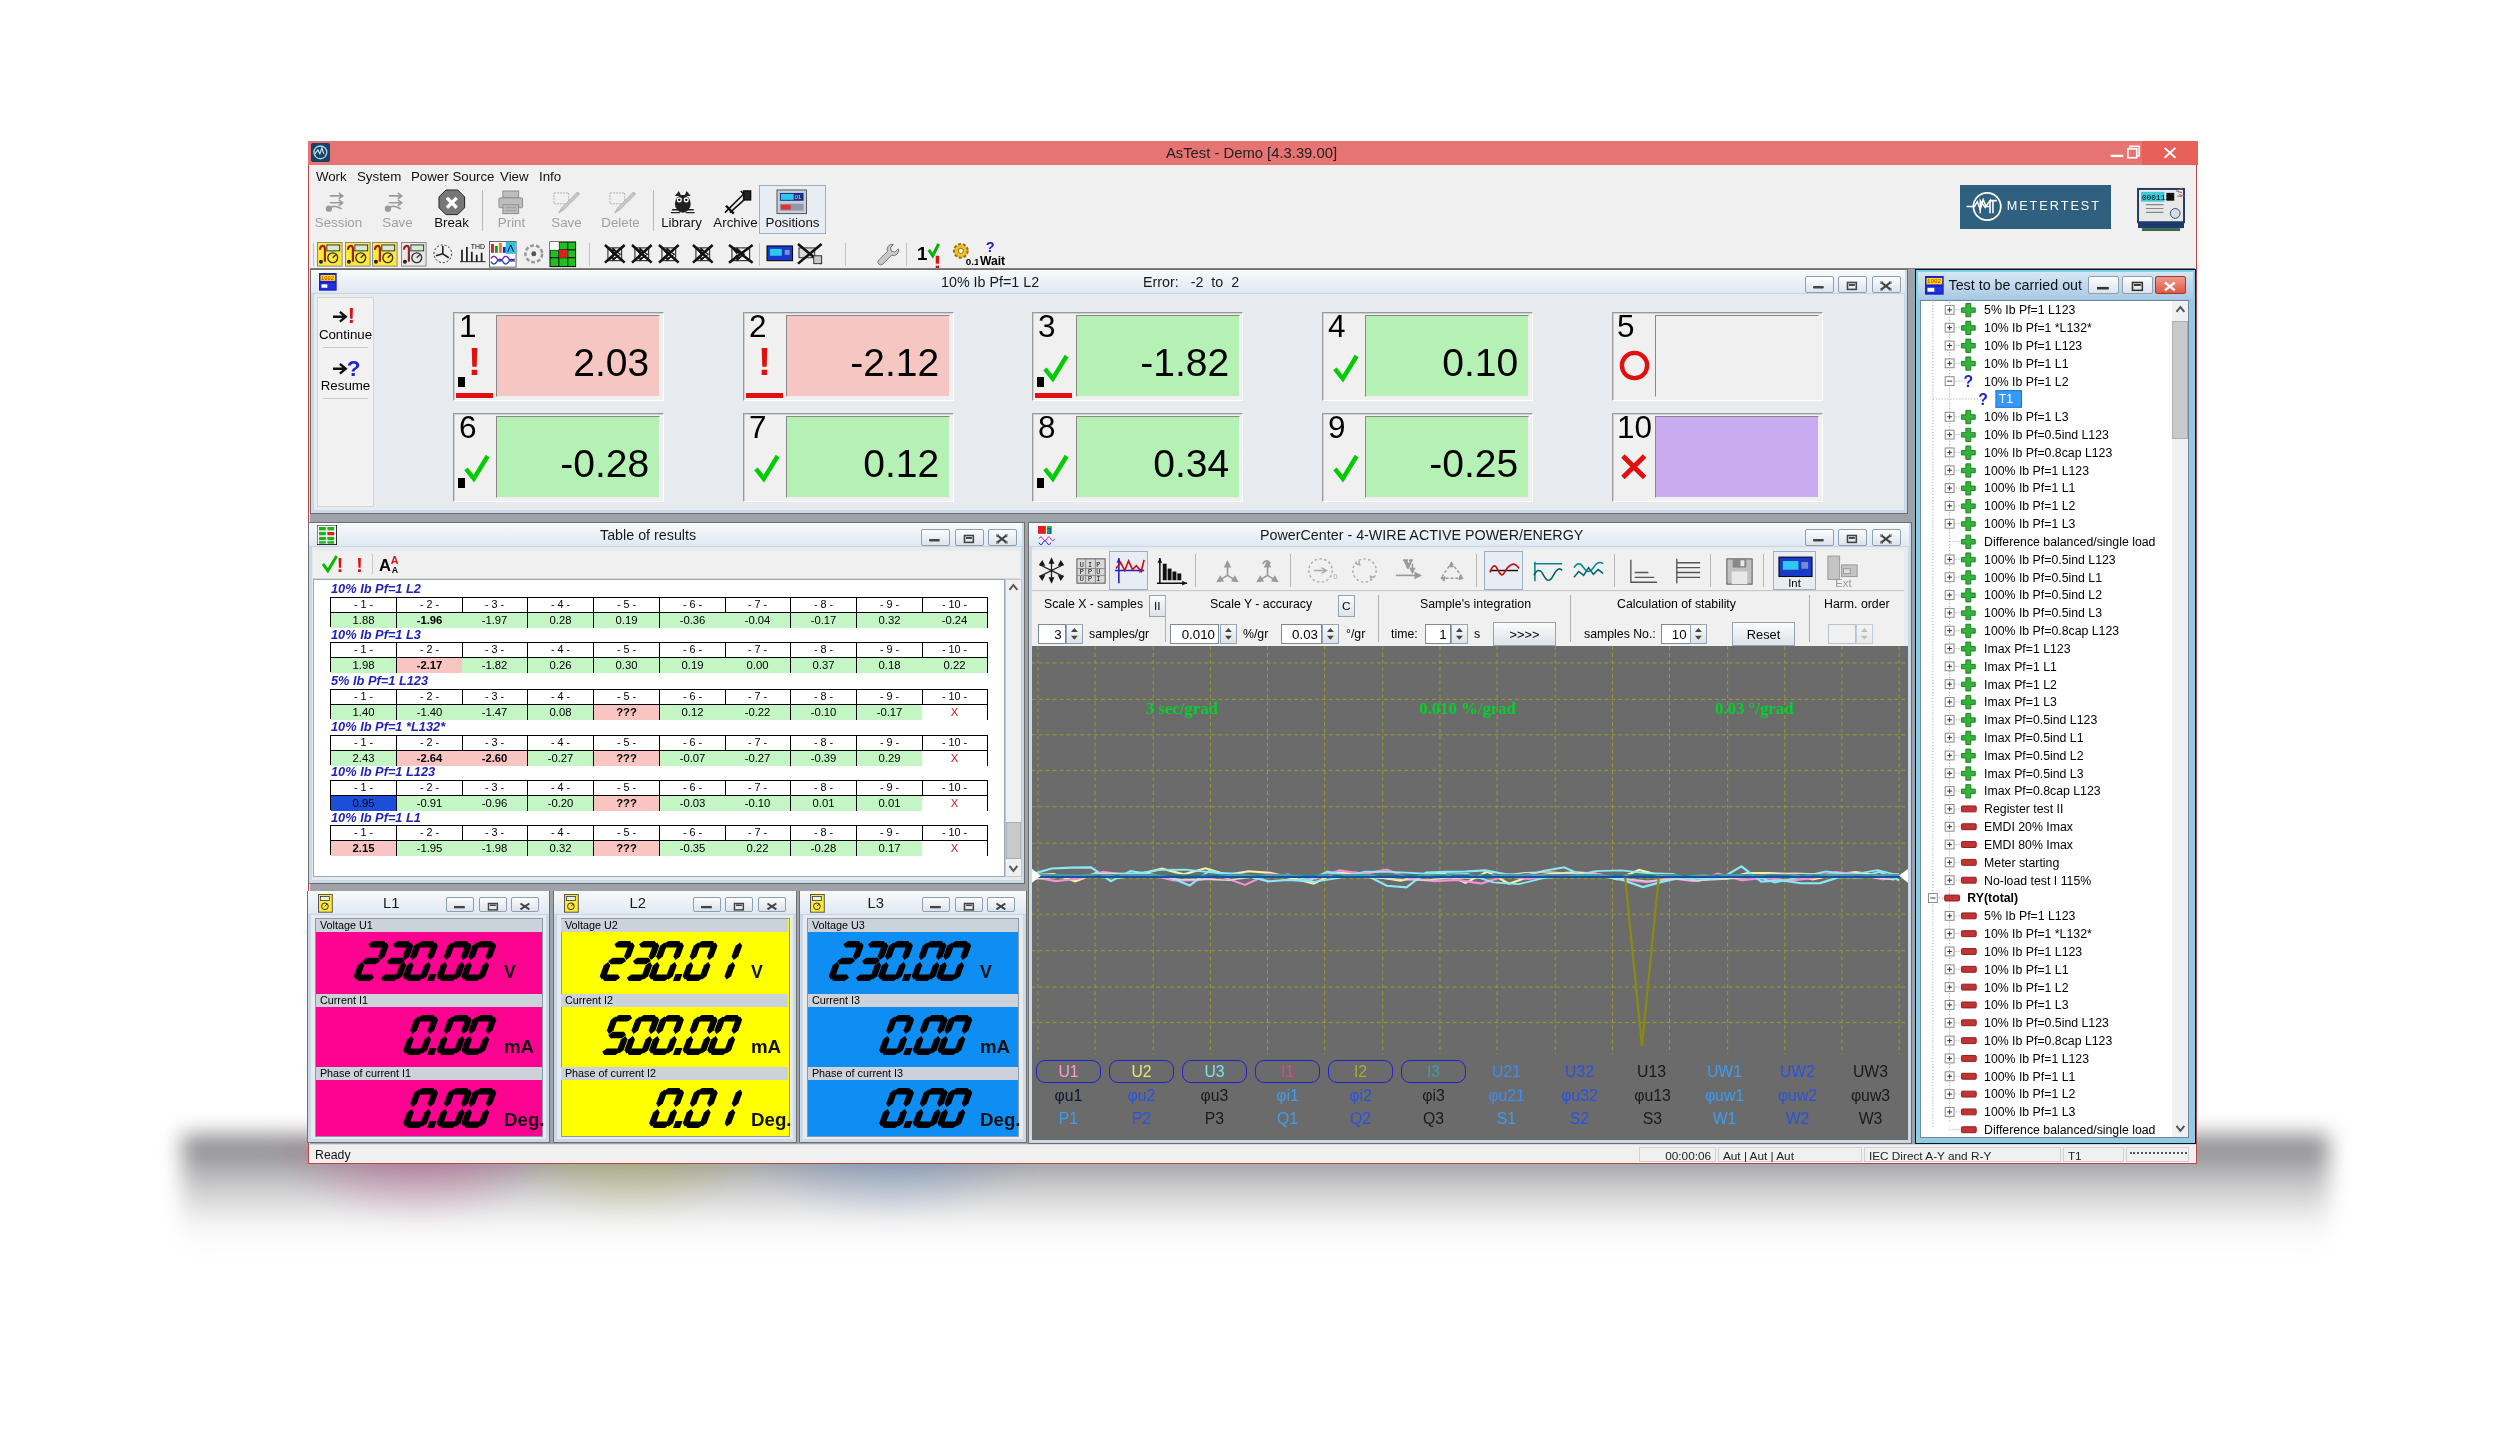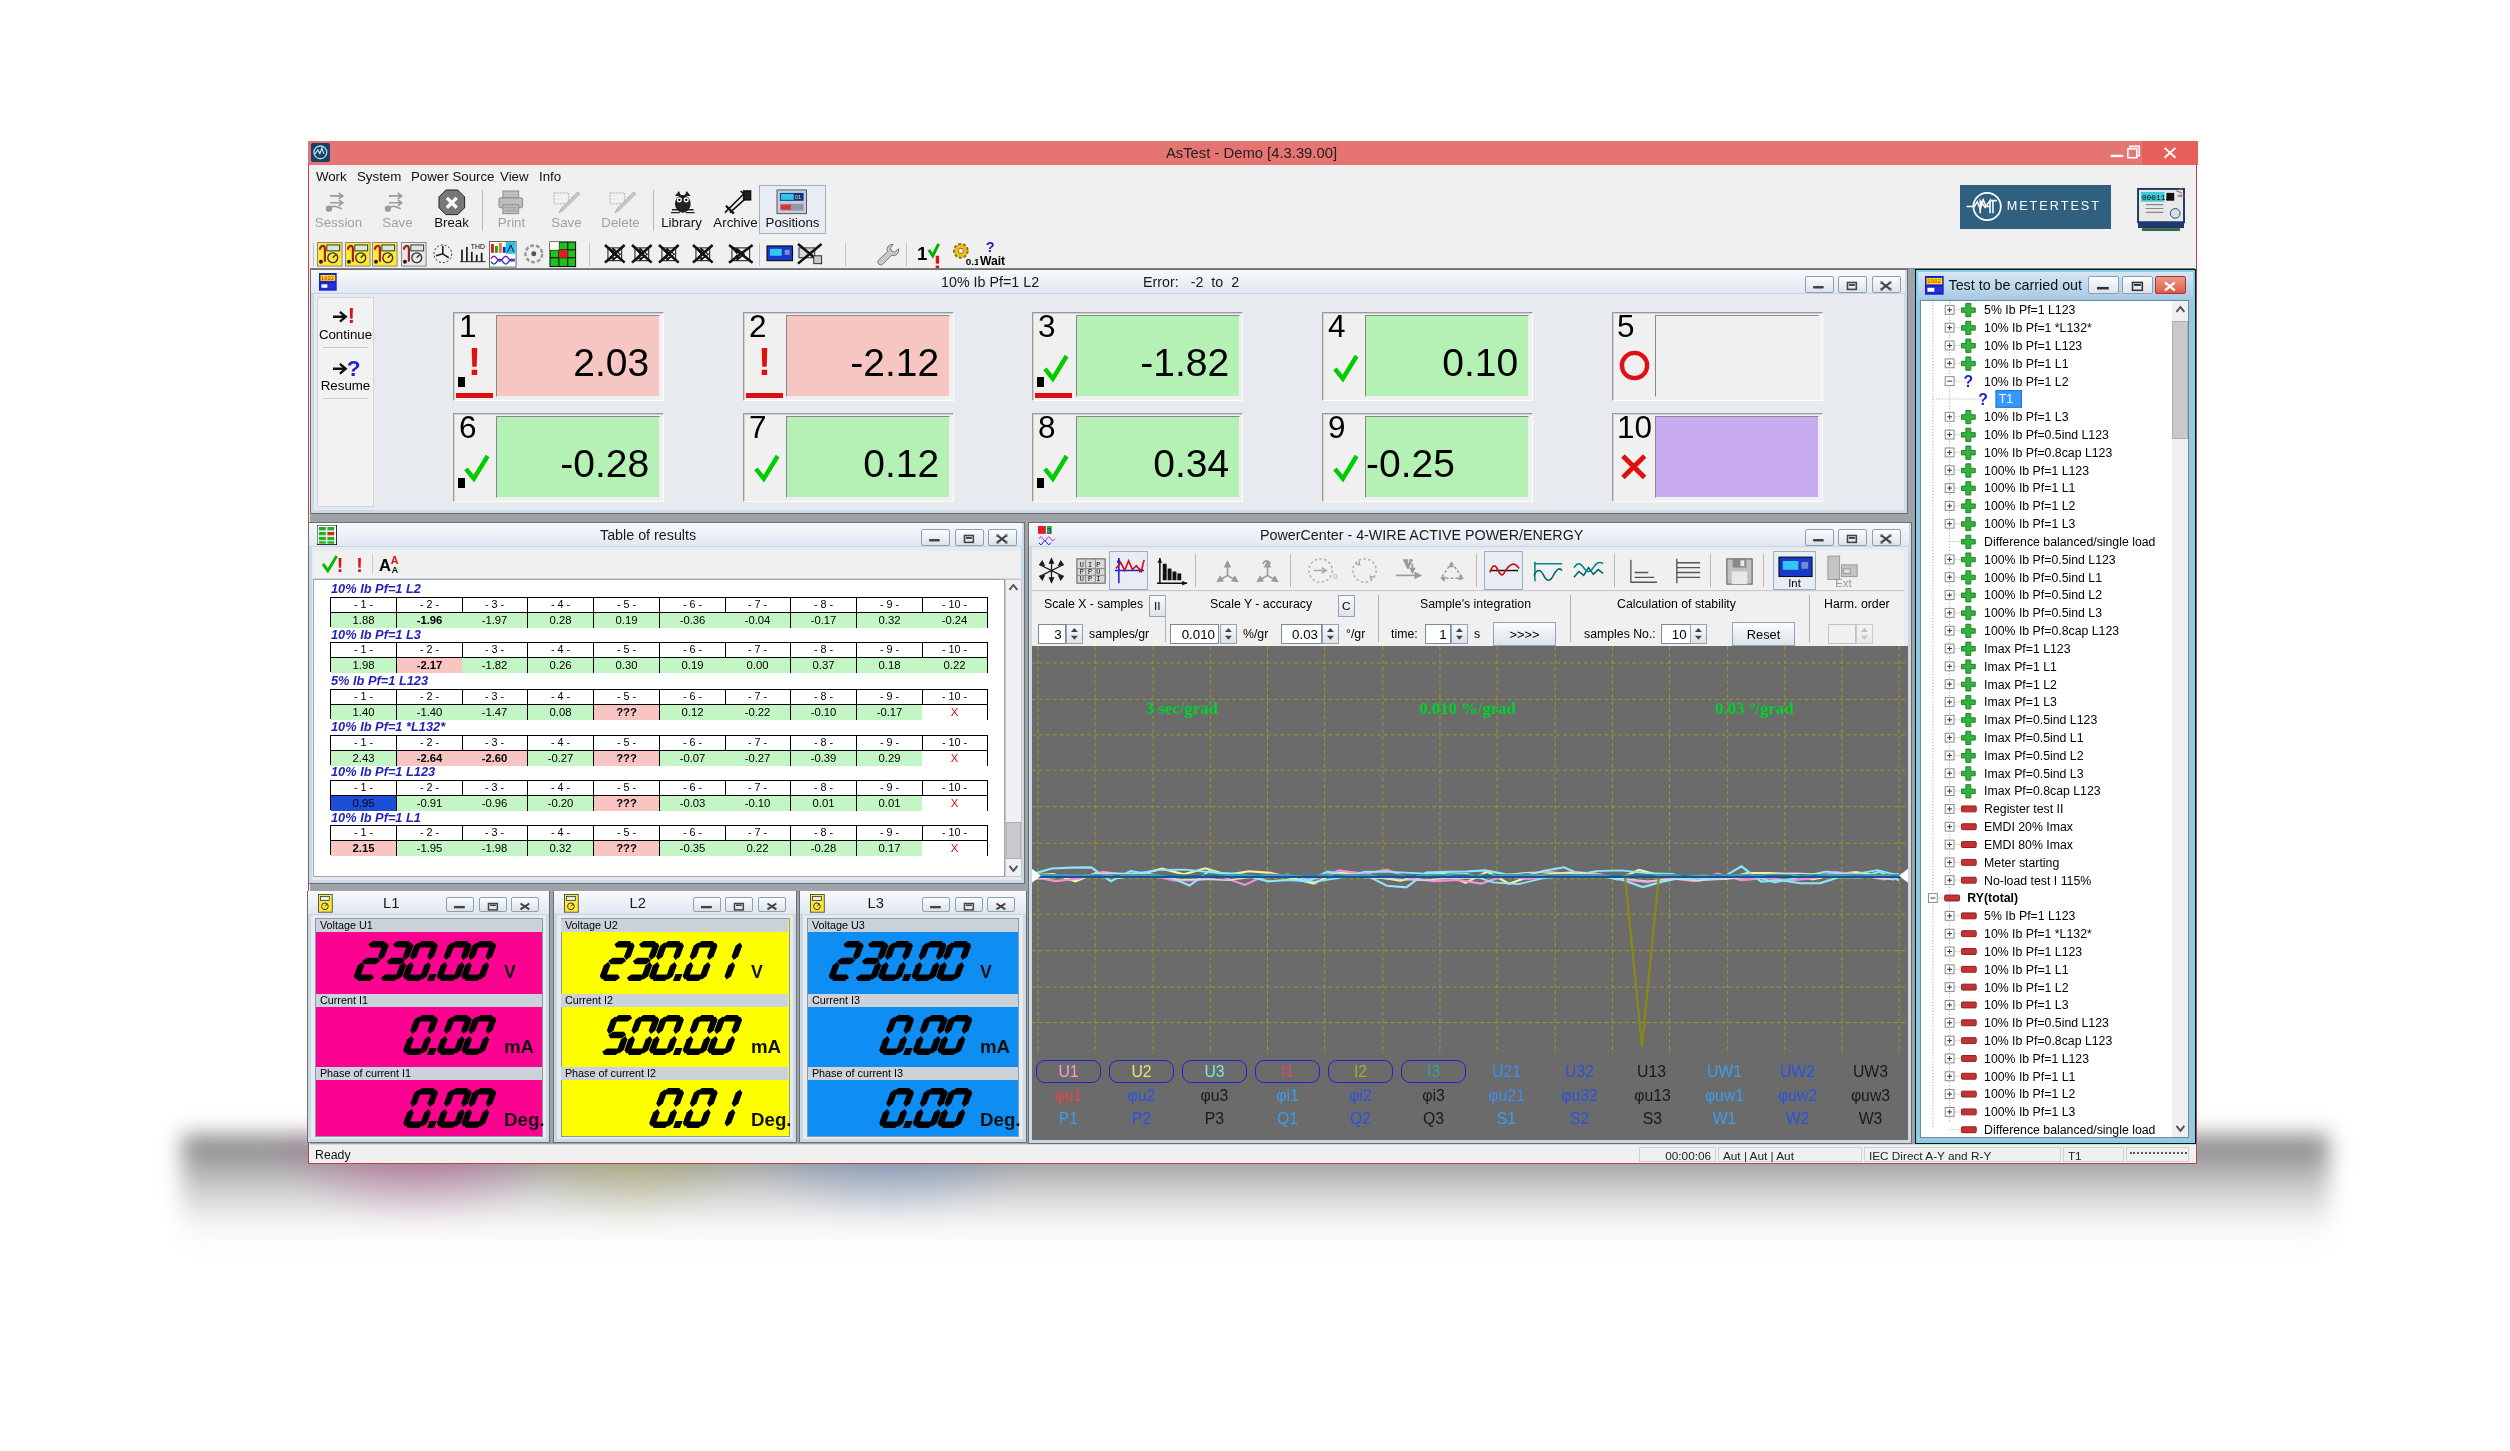--- a/index.html
+++ b/index.html
@@ -363,21 +363,21 @@
 <svg class="ab" style="left:1042px;top:454px" width="27.6" height="29.6" viewBox="0 0 28 30">
     <path d="M3 15 l8 10 L25 2" stroke="#00cc00" stroke-width="4.5" fill="none"></path>
   </svg>
 <div class="ab" style="left:1037px;top:478px;width:6.9px;height:9.9px;background:#000;"></div>
 <div class="ab" style="left:1076px;top:416px;width:164px;height:82px;background:#b5f0b5;border:1px solid #888;border-bottom-color:#eee;border-right-color:#eee;font-size:39px;color:#000;text-align:right;padding:24.6px 9.9px 0 0;">0.34</div>
 <div class="ab" style="left:1322px;top:413px;width:211px;height:89px;background:#f0f0f0;border:1px solid #9a9a9a;border-right-color:#fff;border-bottom-color:#fff;box-shadow:1px 1px 0 #d0d0d0 inset;"></div>
 <div class="ab" style="left:1328px;top:409px;font-size:31.5px;color:#000;">9</div>
 <svg class="ab" style="left:1332px;top:454px" width="27.6" height="29.6" viewBox="0 0 28 30">
     <path d="M3 15 l8 10 L25 2" stroke="#00cc00" stroke-width="4.5" fill="none"></path>
   </svg>
-<div class="ab" style="left:1365px;top:416px;width:164px;height:82px;background:#b5f0b5;border:1px solid #888;border-bottom-color:#eee;border-right-color:#eee;font-size:39px;color:#000;text-align:left;padding:24.6px 9.9px 0 0;">-0.25</div>
+<div class="ab" style="left:1365px;top:416px;width:164px;height:82px;background:#b5f0b5;border:1px solid #888;border-bottom-color:#eee;border-right-color:#eee;font-size:39px;color:#000;text-align:right;padding:24.6px 9.9px 0 0;">-0.25</div>
 <div class="ab" style="left:1612px;top:413px;width:211px;height:89px;background:#f0f0f0;border:1px solid #9a9a9a;border-right-color:#fff;border-bottom-color:#fff;box-shadow:1px 1px 0 #d0d0d0 inset;"></div>
 <div class="ab" style="left:1617px;top:409px;font-size:31.5px;color:#000;">10</div>
 <svg class="ab" style="left:1619px;top:452px" width="31.5" height="31.5" viewBox="0 0 32 32">
     <path d="M4 4 L26 26 M26 4 L4 26" stroke="#e01010" stroke-width="5"></path>
   </svg>
 <div class="ab" style="left:1655px;top:416px;width:164px;height:82px;background:#c9abf2;border:1px solid #888;border-bottom-color:#eee;border-right-color:#eee;font-size:39px;color:#000;text-align:right;padding:24.6px 9.9px 0 0;"></div>
 <div class="win" style="left:308px;top:522px;width:717px;height:362px;"></div>
 <div class="wt" style="left:309px;top:523px;width:713px;">
     <svg style="position:absolute;left:7.9px;top:2px" width="19.7" height="19.7" viewBox="0 0 20 20">
       <rect width="20" height="20" fill="#fff" stroke="#000"></rect>
@@ -1196,21 +1196,21 @@
 <div class="ab" style="left:1328px;top:1060px;width:65px;height:22.7px;border:1.5px solid #2222cc;border-radius:8.9px;"></div>
 <div class="ab" style="left:1328px;top:1063px;width:65px;text-align:center;font-size:15.8px;color:#a8a83c;">I2</div>
 <div class="ab" style="left:1401px;top:1060px;width:65px;height:22.7px;border:1.5px solid #2222cc;border-radius:8.9px;"></div>
 <div class="ab" style="left:1401px;top:1063px;width:65px;text-align:center;font-size:15.8px;color:#3c9e9e;">I3</div>
 <div class="ab" style="left:1474px;top:1063px;width:65px;text-align:center;font-size:15.8px;color:#3c8cf2;">U21</div>
 <div class="ab" style="left:1547px;top:1063px;width:65px;text-align:center;font-size:15.8px;color:#2a52e0;">U32</div>
 <div class="ab" style="left:1619px;top:1063px;width:65px;text-align:center;font-size:15.8px;color:#1a1a1a;">U13</div>
 <div class="ab" style="left:1692px;top:1063px;width:65px;text-align:center;font-size:15.8px;color:#3c9cf2;">UW1</div>
 <div class="ab" style="left:1765px;top:1063px;width:65px;text-align:center;font-size:15.8px;color:#2a52e0;">UW2</div>
 <div class="ab" style="left:1838px;top:1063px;width:65px;text-align:center;font-size:15.8px;color:#1a1a1a;">UW3</div>
-<div class="ab" style="left:1033px;top:1087px;width:71px;text-align:center;font-size:15.8px;color:#ef4444;">φu1</div>
+<div class="ab" style="left:1033px;top:1087px;width:71px;text-align:center;font-size:15.8px;color:#0f172a;">φu1</div>
 <div class="ab" style="left:1106px;top:1087px;width:71px;text-align:center;font-size:15.8px;color:#2a52e0;">φu2</div>
 <div class="ab" style="left:1179px;top:1087px;width:71px;text-align:center;font-size:15.8px;color:#1a1a1a;">φu3</div>
 <div class="ab" style="left:1252px;top:1087px;width:71px;text-align:center;font-size:15.8px;color:#3c9cf2;">φi1</div>
 <div class="ab" style="left:1325px;top:1087px;width:71px;text-align:center;font-size:15.8px;color:#2a52e0;">φi2</div>
 <div class="ab" style="left:1398px;top:1087px;width:71px;text-align:center;font-size:15.8px;color:#1a1a1a;">φi3</div>
 <div class="ab" style="left:1471px;top:1087px;width:71px;text-align:center;font-size:15.8px;color:#3c8cf2;">φu21</div>
 <div class="ab" style="left:1544px;top:1087px;width:71px;text-align:center;font-size:15.8px;color:#2a52e0;">φu32</div>
 <div class="ab" style="left:1617px;top:1087px;width:71px;text-align:center;font-size:15.8px;color:#1a1a1a;">φu13</div>
 <div class="ab" style="left:1689px;top:1087px;width:71px;text-align:center;font-size:15.8px;color:#3c9cf2;">φuw1</div>
 <div class="ab" style="left:1762px;top:1087px;width:71px;text-align:center;font-size:15.8px;color:#2a52e0;">φuw2</div>

